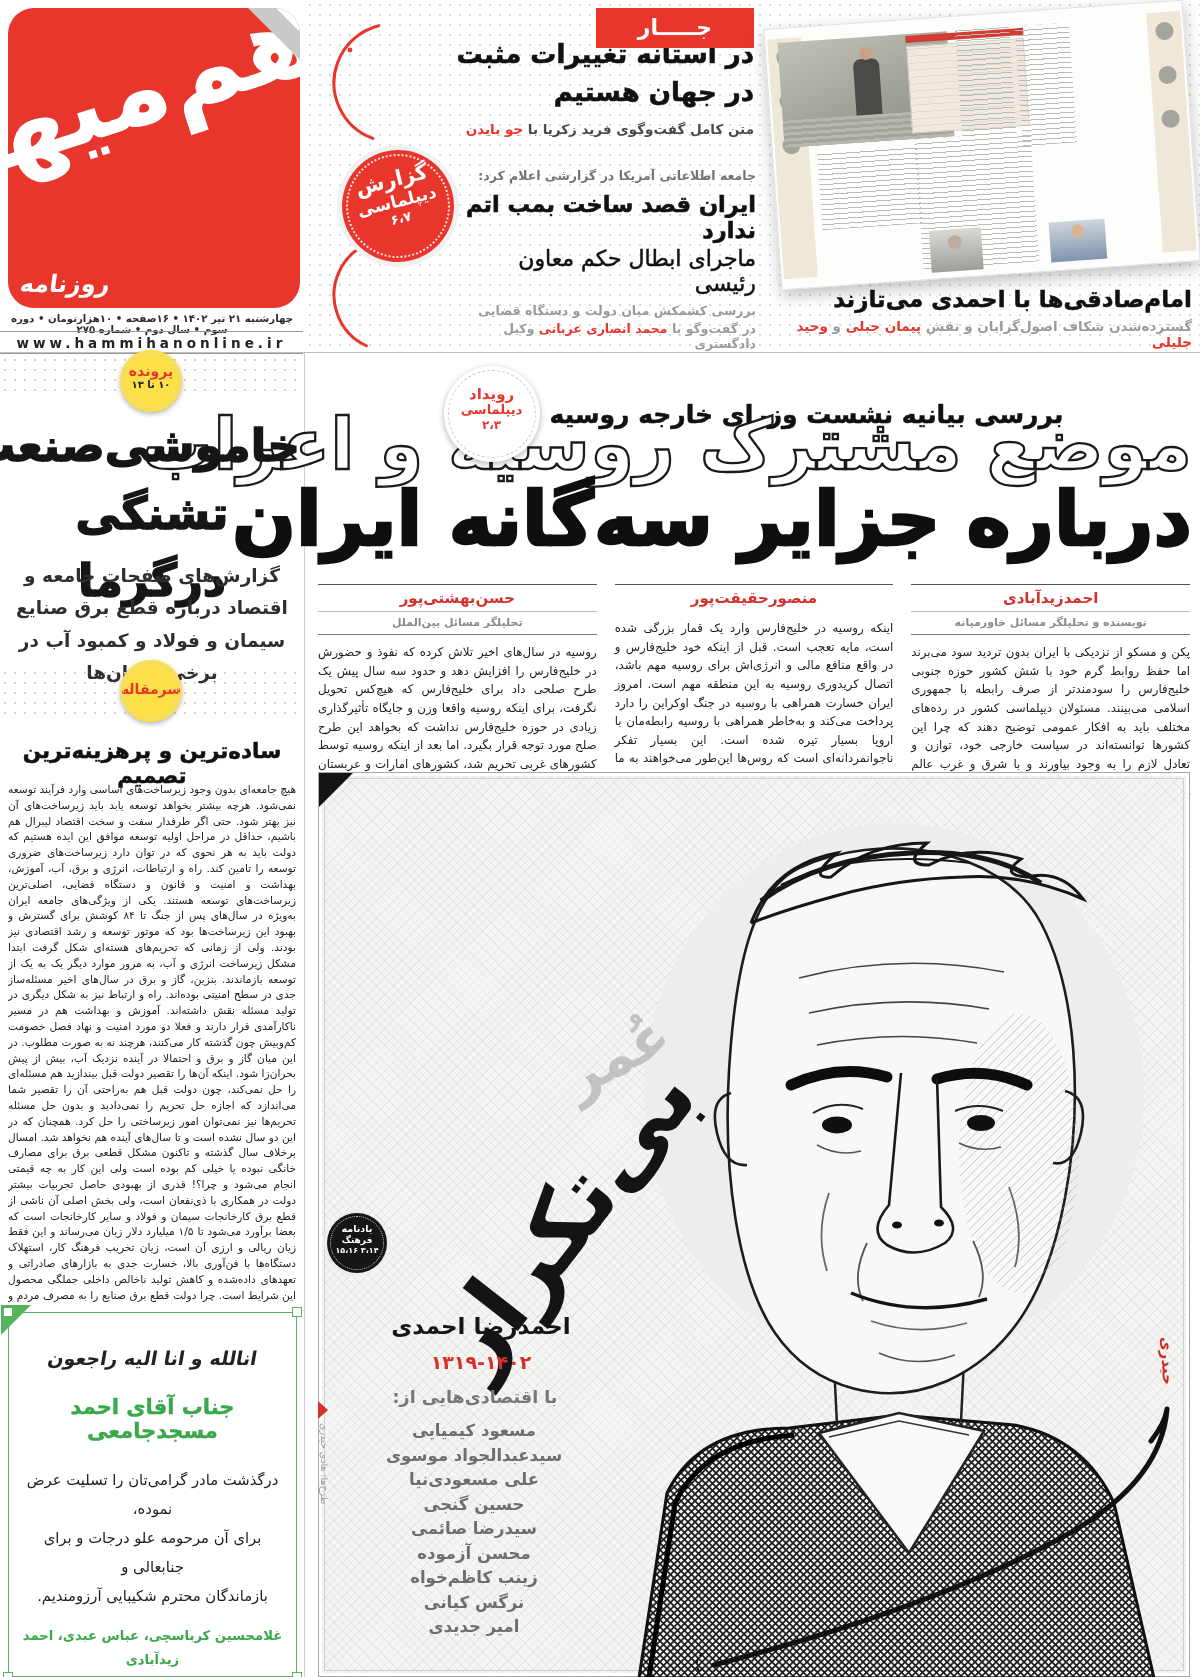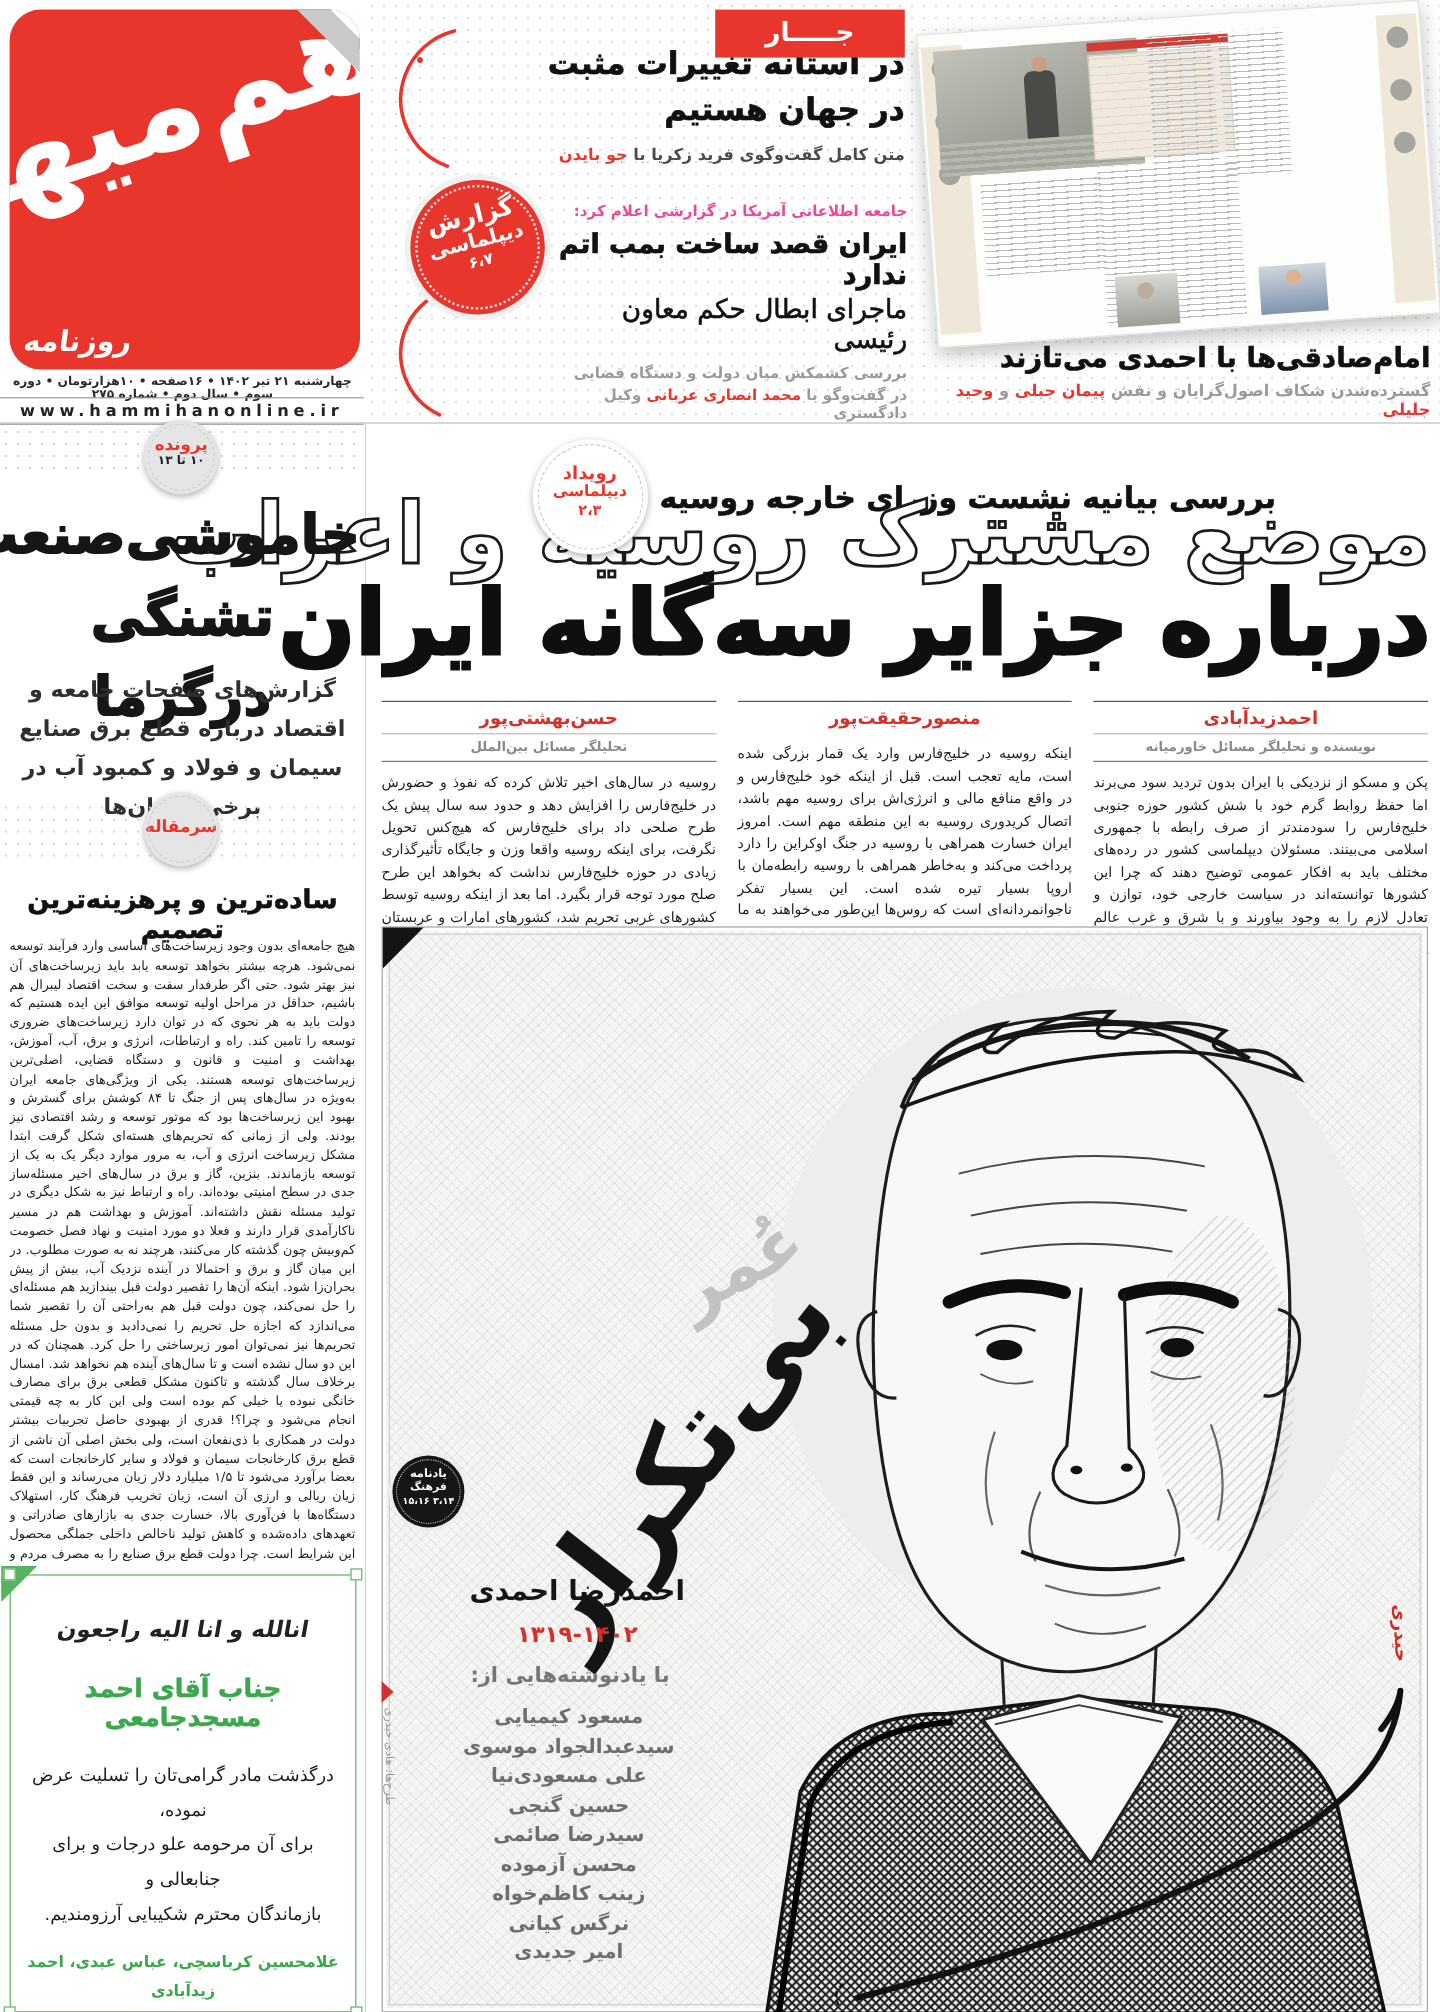--- a/index.html
+++ b/index.html
@@ -25,21 +25,21 @@
   .st1 .h{font-size:26px;font-weight:bold;line-height:1.45;-webkit-text-stroke:.6px #111;}
   .st1 .s{margin-top:10px;font-size:13.5px;font-weight:bold;color:#4a4a4a;}
   .hl-red{color:#e8362d;}
   .ribbon{left:596px;top:8px;width:158px;height:40px;background:#e8362d;color:#fff;font-size:22px;font-weight:bold;text-align:center;line-height:40px;z-index:1;}
   .stamp{left:342px;top:150px;width:112px;height:112px;background:#e8362d;border-radius:50%;transform:rotate(-14deg);box-shadow:0 0 0 5px #f1f1f1;color:#fff;text-align:center;z-index:2;}
   .stamp::before{content:"";position:absolute;inset:4px;border:2px dotted rgba(255,255,255,.85);border-radius:50%;}
   .stamp .l1{margin-top:18px;font-size:21px;font-weight:bold;line-height:1.1;}
   .stamp .l2{font-size:17px;font-weight:bold;line-height:1.2;}
   .stamp .l3{font-size:13px;font-weight:bold;}
   .st2{left:460px;top:168px;width:296px;}
-  .st2 .k{font-size:12.5px;color:#ec4899;font-weight:bold;}
+  .st2 .k{font-size:12.5px;color:#737373;font-weight:bold;}
   .st2 .h{margin-top:8px;font-size:22.5px;font-weight:bold;-webkit-text-stroke:.6px #111;}
   .st3{left:452px;top:246px;width:304px;}
   .st3 .h{font-size:22px;font-weight:normal;-webkit-text-stroke:.5px #111;}
   .st3 .s1{margin-top:7px;font-size:12.5px;color:#9a9a9a;font-weight:bold;}
   .st3 .s2{margin-top:3px;font-size:12.5px;color:#9a9a9a;font-weight:bold;}
 
   
   .preview{left:772px;top:14px;width:420px;height:262px;background:#fdfdfc;transform:rotate(-4deg);box-shadow:0 6px 16px rgba(0,0,0,.25);border:1px solid #e0e0e0;overflow:hidden;z-index:2;}
   .tcol{position:absolute;background:repeating-linear-gradient(0deg,#b9b9b9 0 1px,transparent 1px 5px);}
   .pv-photo{position:absolute;left:12px;top:14px;width:170px;height:105px;background:linear-gradient(160deg,#c2c3b8,#9fa096 60%,#8a8b82);}
@@ -90,21 +90,21 @@
   .mem-name{position:absolute;left:52px;top:540px;width:220px;text-align:center;font-size:23px;font-weight:bold;color:#151515;}
   .mem-dates{position:absolute;left:52px;top:578px;width:220px;text-align:center;font-size:19px;font-weight:bold;color:#d3312a;}
   .mem-intro{position:absolute;left:40px;top:614px;width:232px;text-align:center;font-size:17.5px;font-weight:bold;color:#777;}
   .mem-names{position:absolute;left:30px;top:646px;width:250px;text-align:center;font-size:16.5px;font-weight:bold;color:#6e6e6e;line-height:24.5px;}
   .mem-credit{position:absolute;left:0px;top:650px;writing-mode:vertical-rl;font-size:9.5px;color:#9a9a9a;letter-spacing:.08em;}
   .mem-flag{position:absolute;left:-1px;top:628px;width:0;height:0;border-top:9px solid transparent;border-bottom:9px solid transparent;border-left:10px solid #d3312a;}
   .sketch{position:absolute;right:0;top:0;}
 
   
   .dossier-dots{left:0;top:355px;width:303px;height:44px;}
-  .badge-white{width:62px;height:62px;background:#e5e5e5;border-radius:50%;box-shadow:0 2px 5px rgba(0,0,0,.3);text-align:center;position:absolute;}
+  .badge-white{width:62px;height:62px;background:#fde047;border-radius:50%;box-shadow:0 2px 5px rgba(0,0,0,.3);text-align:center;position:absolute;}
   .badge-white::before{content:"";position:absolute;inset:3px;border:1.5px dashed #cfcfcf;border-radius:50%;}
   .bd-dossier{left:120px;top:350px;}
   .bd-dossier .a{margin-top:13px;font-size:14px;font-weight:bold;color:#e8362d;}
   .bd-dossier .b{font-size:10px;font-weight:bold;color:#222;}
   .side-h{left:4px;top:412px;width:296px;text-align:center;font-size:45px;font-weight:bold;line-height:1.5;color:#161616;-webkit-text-stroke:1.6px #161616;}
   .side-sub{left:10px;top:560px;width:284px;text-align:center;font-size:18.5px;font-weight:bold;line-height:1.75;color:#2f2f2f;}
   .ed-dots{left:0;top:668px;width:303px;height:52px;}
   .bd-ed{left:120px;top:660px;}
   .bd-ed .a{margin-top:21px;font-size:14px;font-weight:bold;color:#e8362d;}
   .ed-title{left:6px;top:738px;width:292px;text-align:center;font-size:21.5px;font-weight:bold;color:#111;-webkit-text-stroke:.5px #111;}
@@ -290,21 +290,21 @@
     <div class="mem-badge">
       <div class="m1">یادنامه</div>
       <div class="m2">فرهنگ</div>
       <div class="m3"><span>۳،۱۴</span> <span>۱۵،۱۶</span></div>
     </div>
 
     <div class="t-light">عُمر</div>
     <div class="t-bold">بی‌تکرار</div>
     <div class="mem-name">احمدرضا احمدی</div>
     <div class="mem-dates">۱۳۱۹-۱۴۰۲</div>
-    <div class="mem-intro">با یادنوشته‌هایی از:</div>
+    <div class="mem-intro">با اقتصادی‌هایی از:</div>
     <div class="mem-names">
       <div>مسعود کیمیایی</div>
       <div>سیدعبدالجواد موسوی</div>
       <div>علی مسعودی‌نیا</div>
       <div>حسین گنجی</div>
       <div>سیدرضا صائمی</div>
       <div>محسن آزموده</div>
       <div>زینب کاظم‌خواه</div>
       <div>نرگس کیانی</div>
       <div>امیر جدیدی</div>

